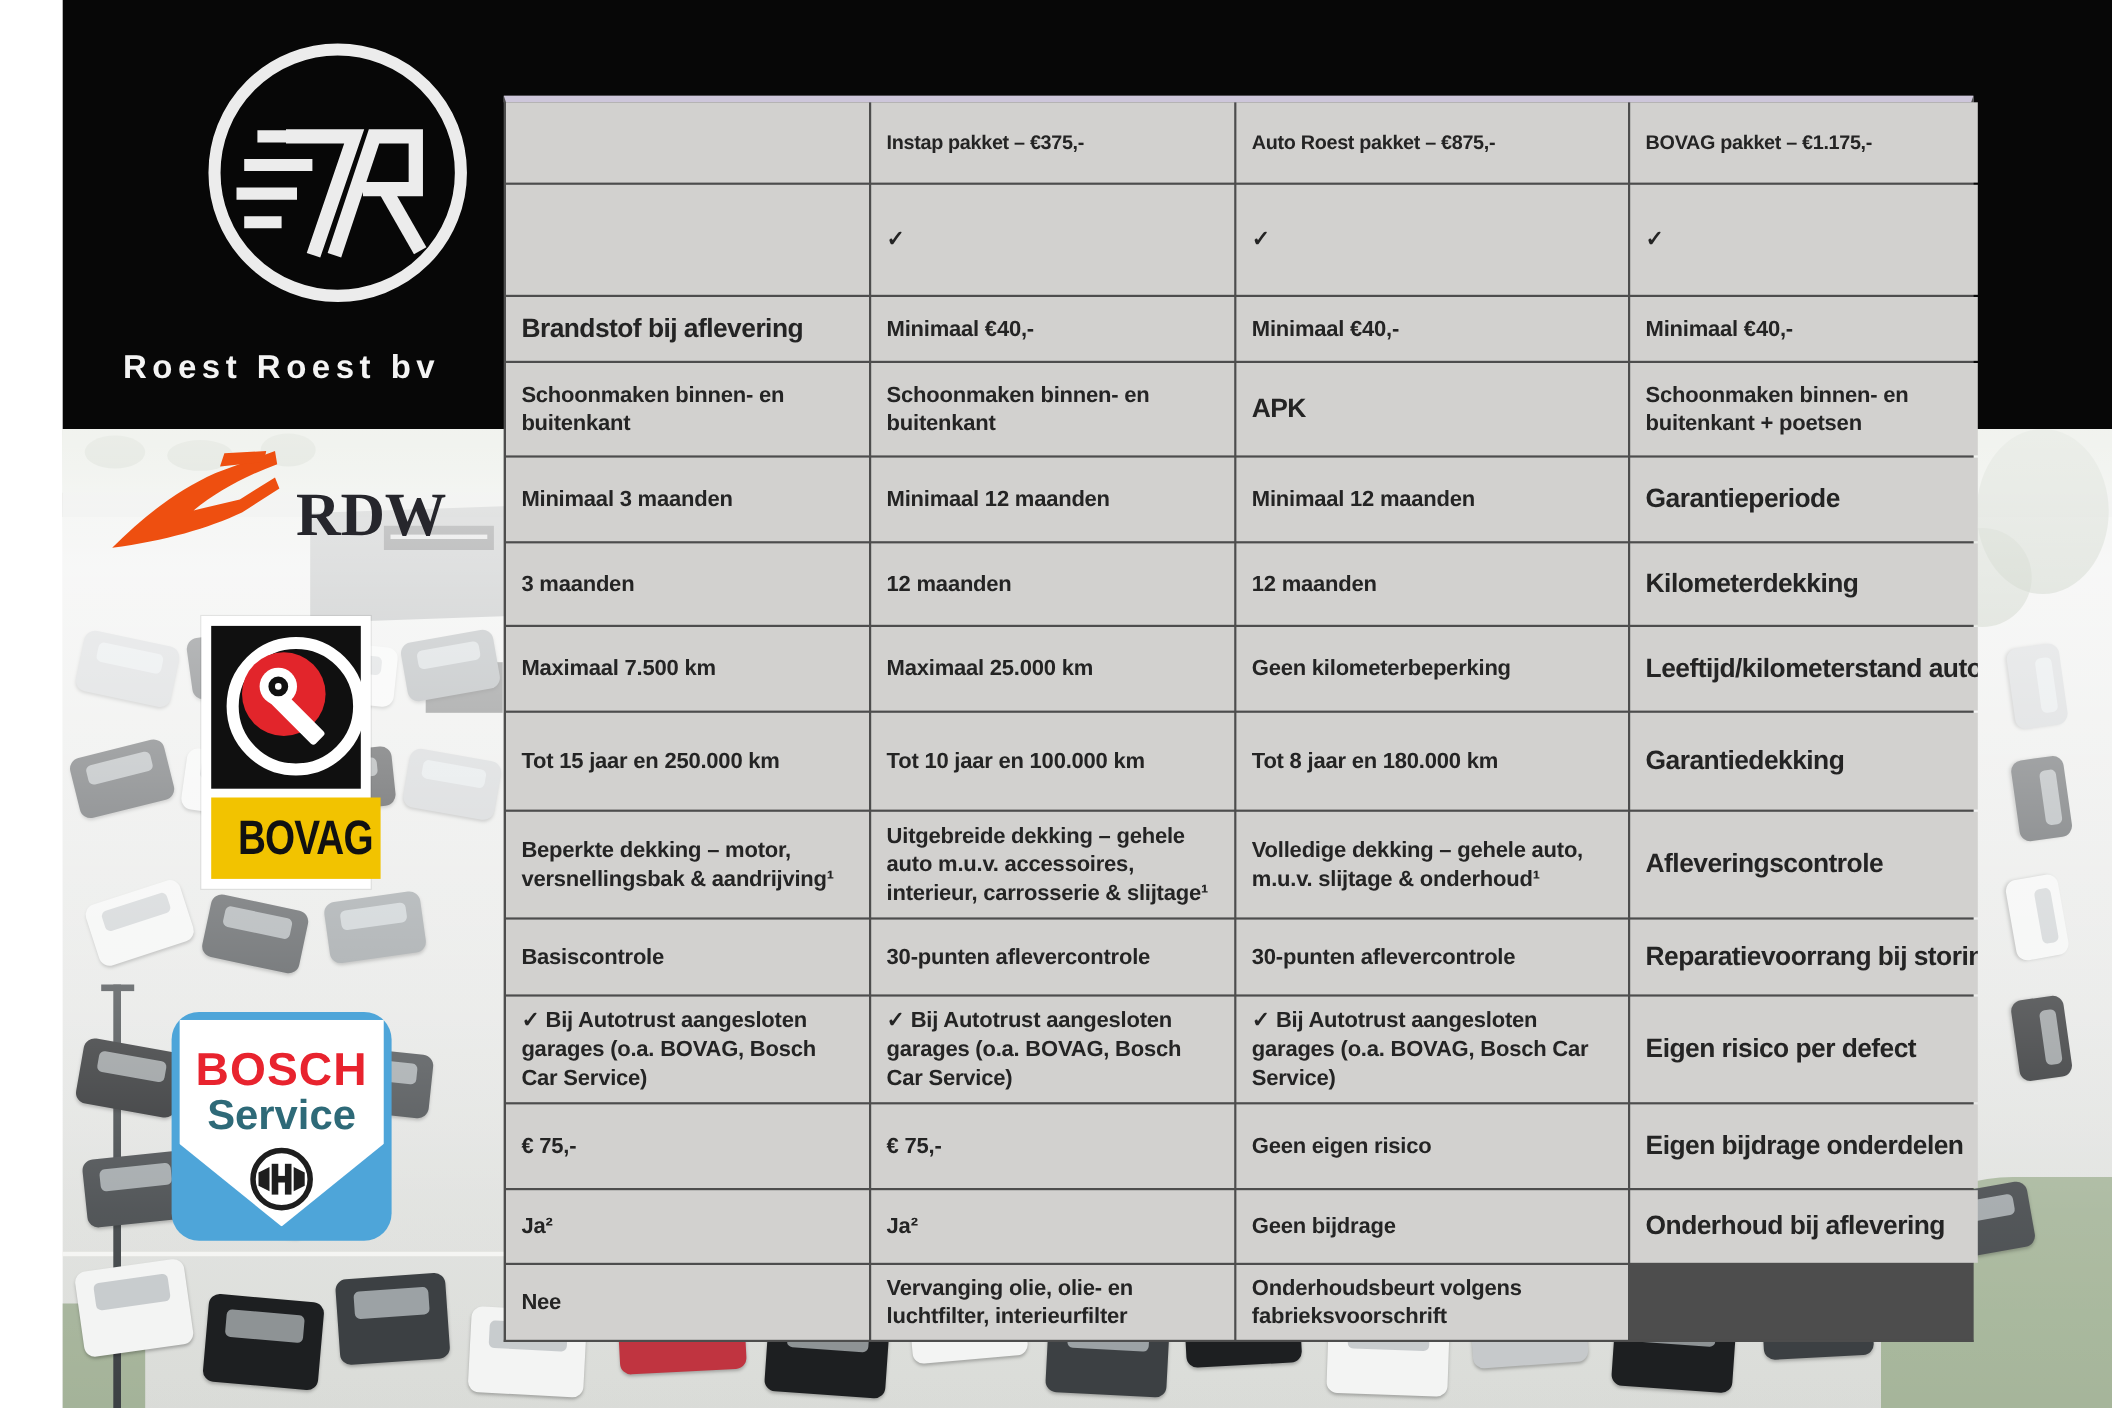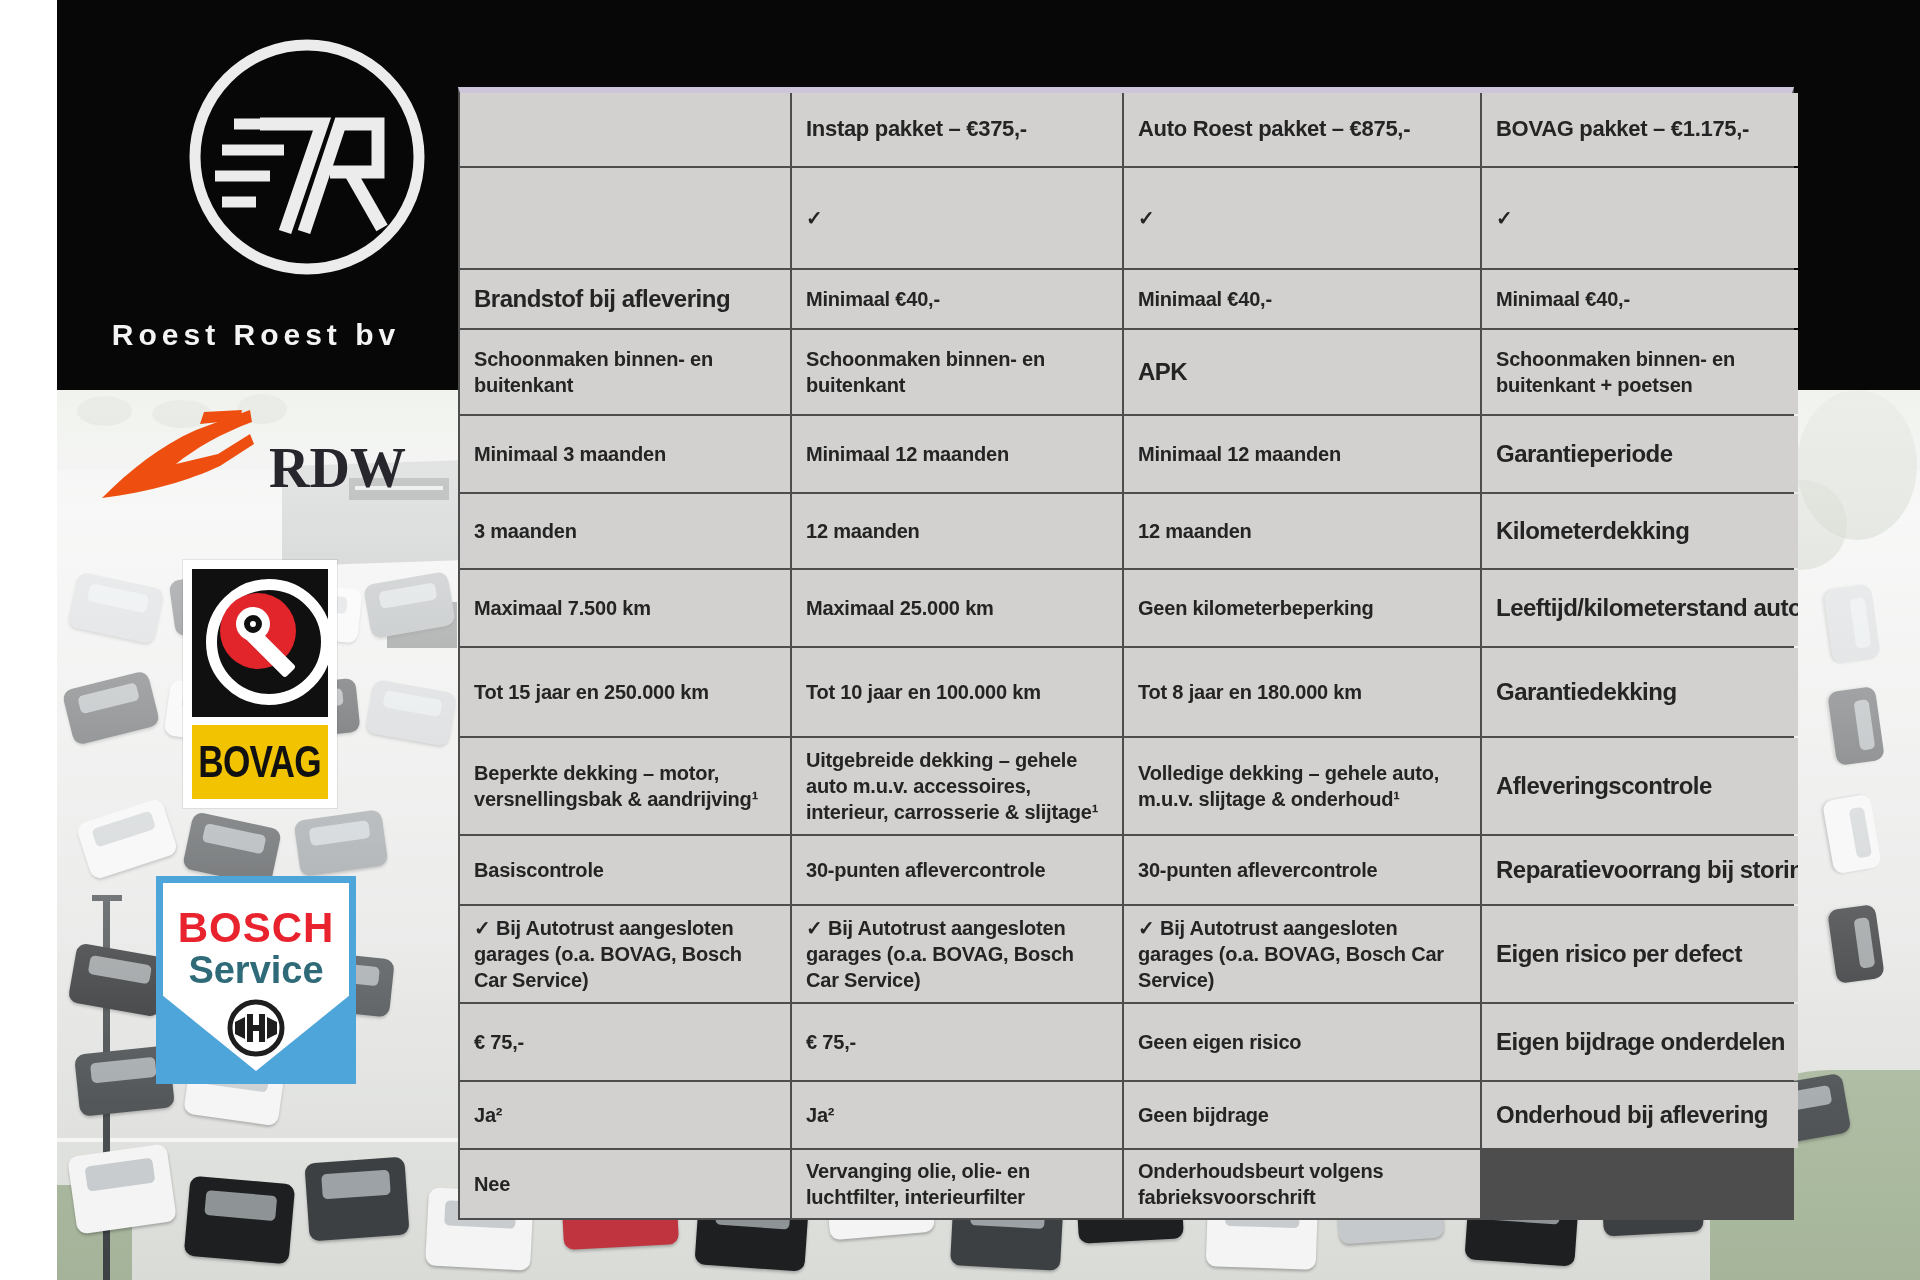--- a/index.html
+++ b/index.html
@@ -52,40 +52,40 @@
   
   .bovag{position:absolute;left:183px;top:560px;width:154px;height:248px;background:#ffffff;
          z-index:20;padding:0;box-shadow:0 0 0 1px rgba(0,0,0,.08);}
   .bovag-emblem{position:absolute;left:9px;top:9px;width:136px;height:148px;background:#101010;}
   .bovag-ring{position:absolute;left:14px;top:10px;width:104px;height:104px;border:11px solid #fff;border-radius:50%;}
   .bovag-disc{position:absolute;left:3px;top:3px;width:76px;height:76px;background:var(--bovag_red,#e2252b);border-radius:50%;}
   .bovag-stem{position:absolute;left:42px;top:30px;width:16px;height:58px;background:#fff;transform:rotate(-45deg);border-radius:3px;}
   .bovag-keyhead{position:absolute;left:16px;top:14px;width:34px;height:34px;background:#fff;border-radius:50%;}
   .bovag-keyhead i{position:absolute;left:8px;top:8px;width:18px;height:18px;border:6px solid #101010;border-radius:50%;box-sizing:border-box;background:#fff;}
   .bovag-band{position:absolute;left:9px;bottom:9px;width:136px;height:74px;background:var(--bovag_yellow,#f2c300);
-              display:flex;align-items:center;justify-content:center;}
+              display:flex;align-items:center;justify-content:center;padding-left:18px;}
   .bovag-band span{font-size:44px;font-weight:bold;color:#111;transform:scaleX(.8);letter-spacing:-1px;}
 
   
-  .bosch{position:absolute;left:156px;top:876px;width:200px;height:208px;background:var(--bosch_blue,#4ea5d9);z-index:20;}
+  .bosch{position:absolute;left:156px;top:920px;width:200px;height:208px;background:var(--bosch_blue,#4ea5d9);z-index:20;border-radius:25px;}
   .bosch-shield{position:absolute;left:7px;top:7px;width:186px;height:188px;background:#fff;
                 clip-path:polygon(0 0,100% 0,100% 60%,50% 100%,0 60%);text-align:center;}
   .bosch-word{margin-top:24px;font-size:42px;font-weight:bold;letter-spacing:1px;color:var(--bosch_red,#e8232e);line-height:1;}
   .bosch-service{font-size:38px;font-weight:bold;color:var(--bosch_teal,#2e6a78);line-height:1.15;}
   .bosch-shield svg{margin-top:4px;}
 
   
   .pkg-table{position:absolute;left:458px;top:87px;width:1332px;z-index:30;
              display:grid;grid-template-columns:330px 330px 356px 316px;
              grid-template-rows:73px 100px 58px 84px 76px 74px 76px 88px 96px 68px 96px 76px 66px 68px;
              gap:2px;background:#4d4d4d;border:2px solid #4d4d4d;
              border-top:6px solid var(--table_accent,#cdc6da);}
   .cell{background:#d2d1cf;display:flex;align-items:center;padding:4px 14px;
         color:#242424;font-weight:bold;font-size:20px;line-height:1.3;letter-spacing:-0.2px;overflow:hidden;}
-  .cell.head{font-size:22px;letter-spacing:-0.3px;}
+  .cell.head{font-size:18px;letter-spacing:-0.3px;}
   .cell.rowlabel{font-size:24px;letter-spacing:-0.5px;white-space:nowrap;}
 </style>
 </head>
 <body>
 
 <div class="canvas">
 
   <div class="photo" id="photo">
     <div class="zone ph-road"></div>
     <div class="zone ph-building"></div>

